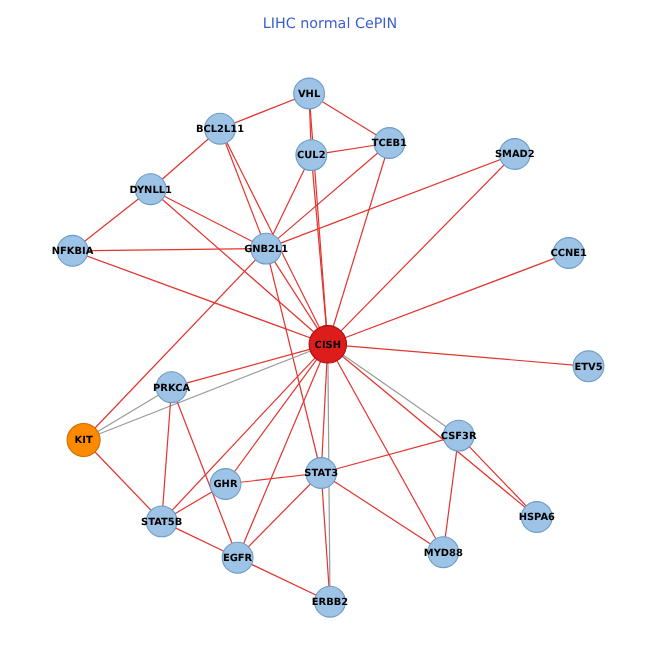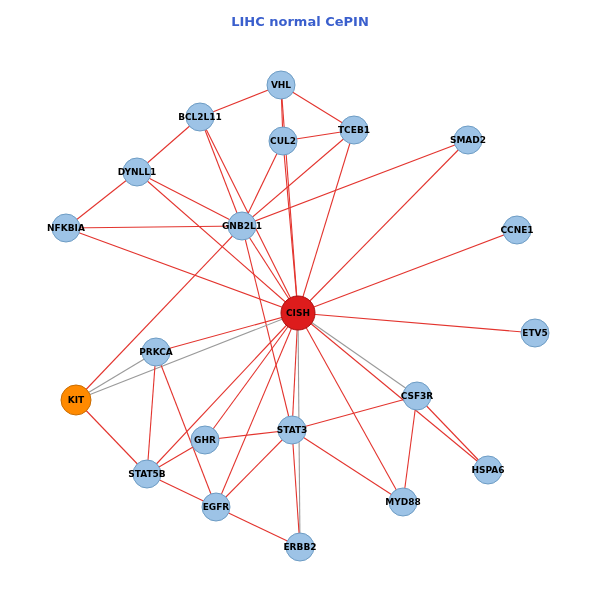--- a/index.html
+++ b/index.html
@@ -15,21 +15,21 @@
     background: #ffffff;
     overflow: hidden;
   }
   #plot-title {
     position: absolute;
     top: 14px;
     left: 0;
     width: 100%;
     text-align: center;
     font-size: 13px;
-    font-weight: 700;
+    font-weight: 400;
     margin: 0;
   }
   #net {
     position: absolute;
     top: 0;
     left: 0;
   }
   .node-label {
     font-family: "DejaVu Sans", "Liberation Sans", sans-serif;
     font-size: 9px;

